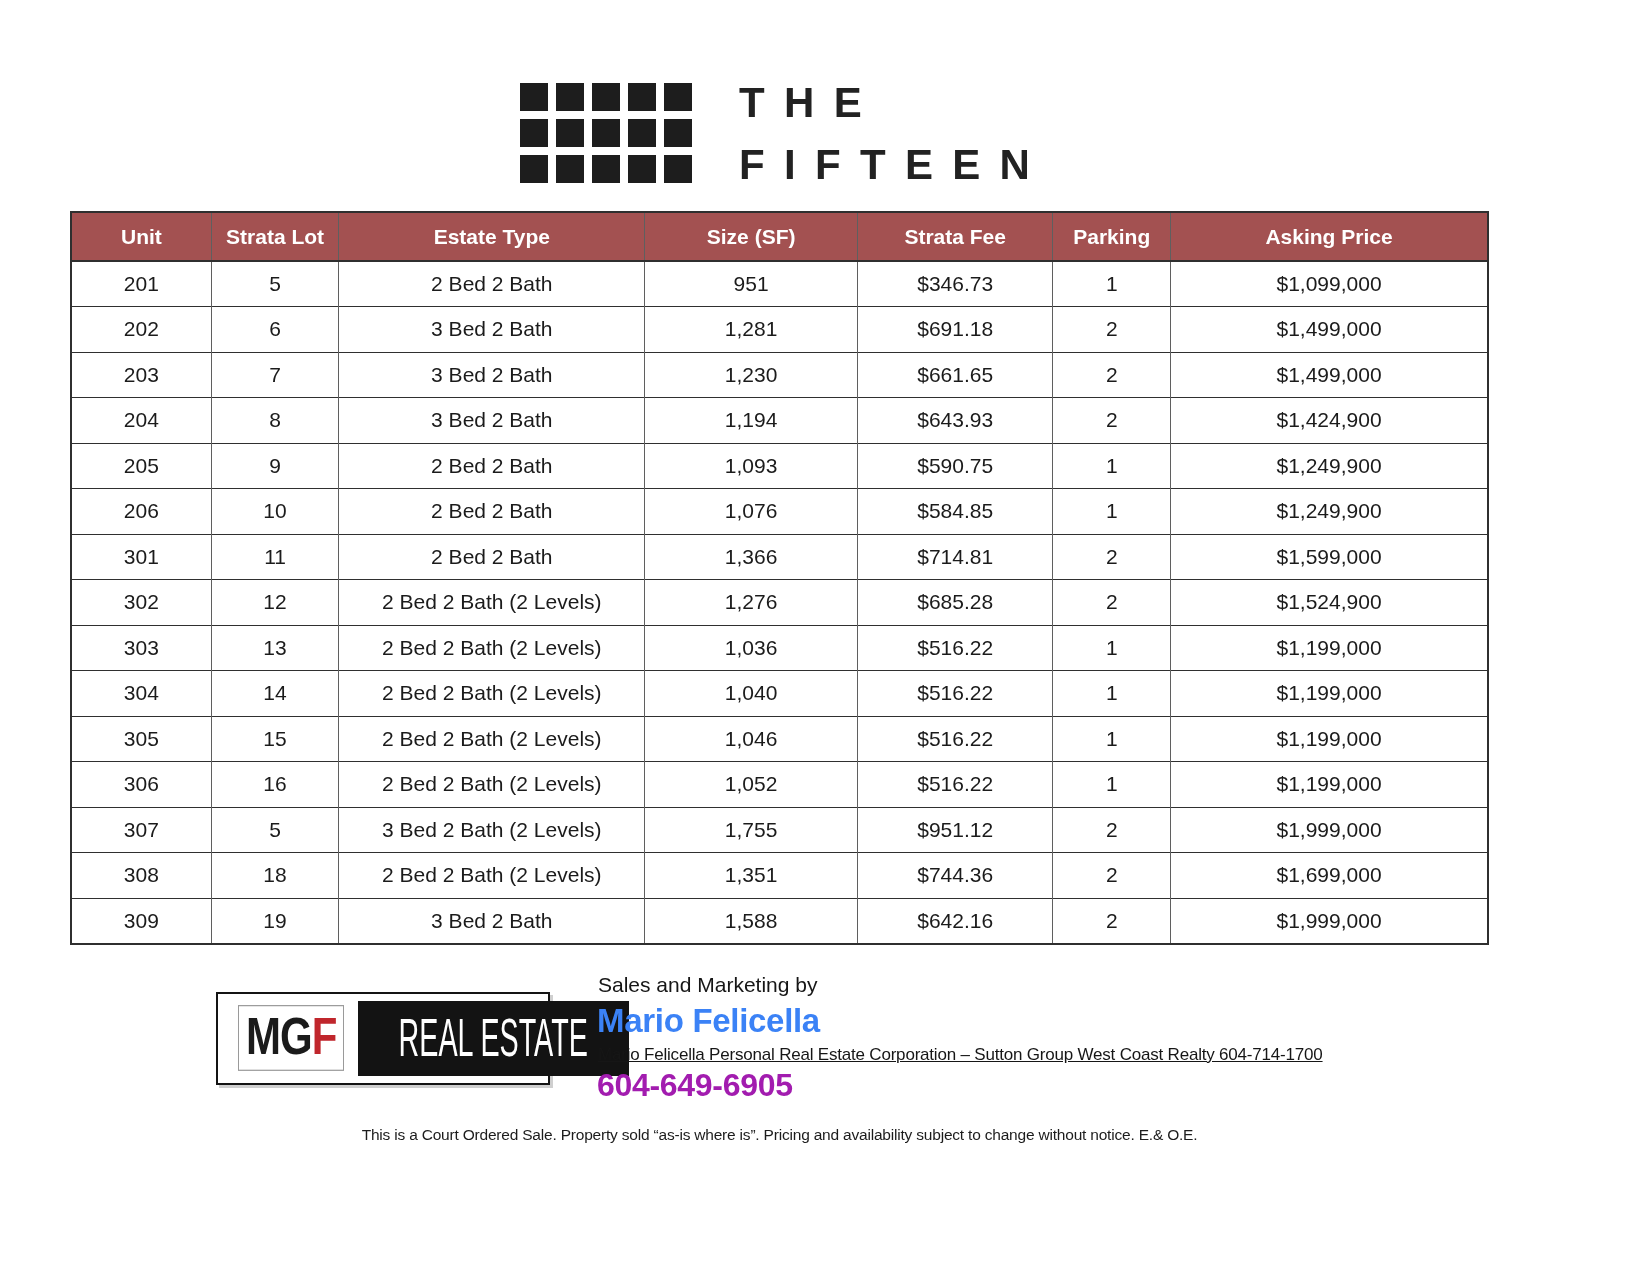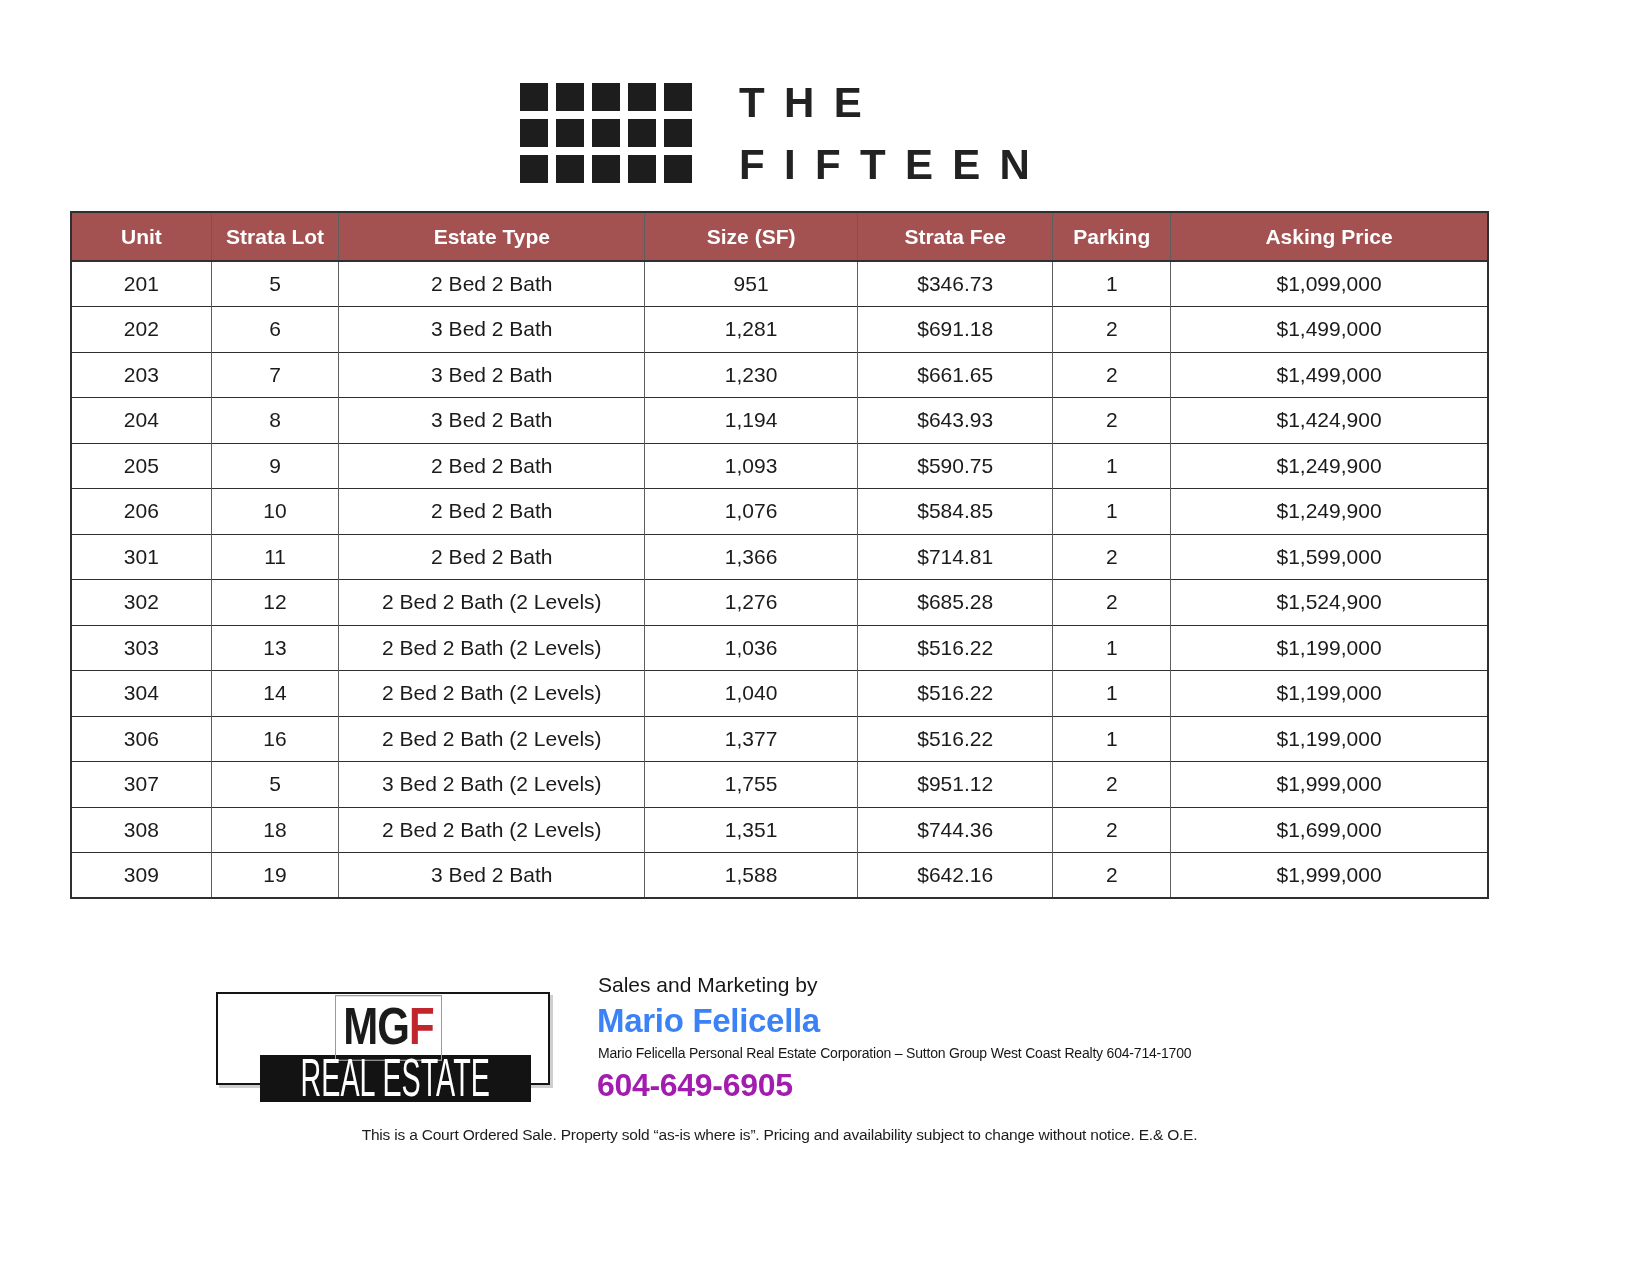--- a/index.html
+++ b/index.html
@@ -41,40 +41,40 @@
     font-size:21px;color:var(--ink);height:45.5px;
     border-left:1px solid var(--line-mid);border-right:1px solid var(--line-mid);
     border-top:1.5px solid var(--line-dark);
     text-align:center;padding:0 4px;background:#fff;
   }
 
   
   .mgf-box{
     position:absolute;left:216px;top:992px;width:334px;height:93px;
     background:#fff;border:2px solid #141414;box-shadow:3px 3px 0 #cfcfcf;
-    display:flex;align-items:center;padding:7px 9px 7px 20px;flex-direction:column;
+    display:flex;align-items:center;padding:7px 9px 7px 20px;
   }
   .mgf-letters{
     border:1px solid #9a9a9a;padding:1px 7px 3px 7px;
     font-size:42px;font-weight:700;letter-spacing:-1px;line-height:1.15;
     transform:scaleY(1.22);transform-origin:center;white-space:nowrap;
   }
   .mgf-letters .red{color:var(--brand-red);}
   .mgf-re{
     flex:1;margin-left:14px;background:#131313;height:100%;
     display:flex;align-items:center;justify-content:center;
   }
   .mgf-re span{
     color:#ffffff;font-size:41px;font-weight:400;letter-spacing:0px;
     transform:scale(0.70,1.32);transform-origin:center;white-space:nowrap;
   }
 
   .sales-by{position:absolute;left:598px;top:973px;font-size:21px;color:#161616;}
   .agent-name{position:absolute;left:597px;top:1002px;font-size:33px;font-weight:700;letter-spacing:-0.3px;color:#3b82f6;}
-  .corp-line{position:absolute;left:598px;top:1045px;font-size:14px;color:#161616;letter-spacing:-0.2px;}
+  .corp-line{position:absolute;left:598px;top:1045px;font-size:17px;color:#161616;letter-spacing:-0.2px;text-decoration:underline;}
   .phone{position:absolute;left:597px;top:1067px;font-size:32px;font-weight:700;letter-spacing:-0.3px;color:#a21caf;}
 
   .disclaimer{
     position:absolute;left:70px;top:1126px;width:1419px;
     text-align:center;font-size:15.5px;color:#1c1c1c;letter-spacing:-0.2px;
   }
 </style>
 </head>
 <body>
 
@@ -208,24 +208,33 @@
       <tr>
         <td>304</td>
         <td>14</td>
         <td>2 Bed 2 Bath (2 Levels)</td>
         <td>1,040</td>
         <td>$516.22</td>
         <td>1</td>
         <td>$1,199,000</td>
       </tr>
       <tr>
+        <td>305</td>
+        <td>15</td>
+        <td>2 Bed 2 Bath (2 Levels)</td>
+        <td>1,046</td>
+        <td>$516.22</td>
+        <td>1</td>
+        <td>$1,199,000</td>
+      </tr>
+      <tr>
         <td>306</td>
         <td>16</td>
         <td>2 Bed 2 Bath (2 Levels)</td>
-        <td>1,377</td>
+        <td>1,052</td>
         <td>$516.22</td>
         <td>1</td>
         <td>$1,199,000</td>
       </tr>
       <tr>
         <td>307</td>
         <td>5</td>
         <td>3 Bed 2 Bath (2 Levels)</td>
         <td>1,755</td>
         <td>$951.12</td>

